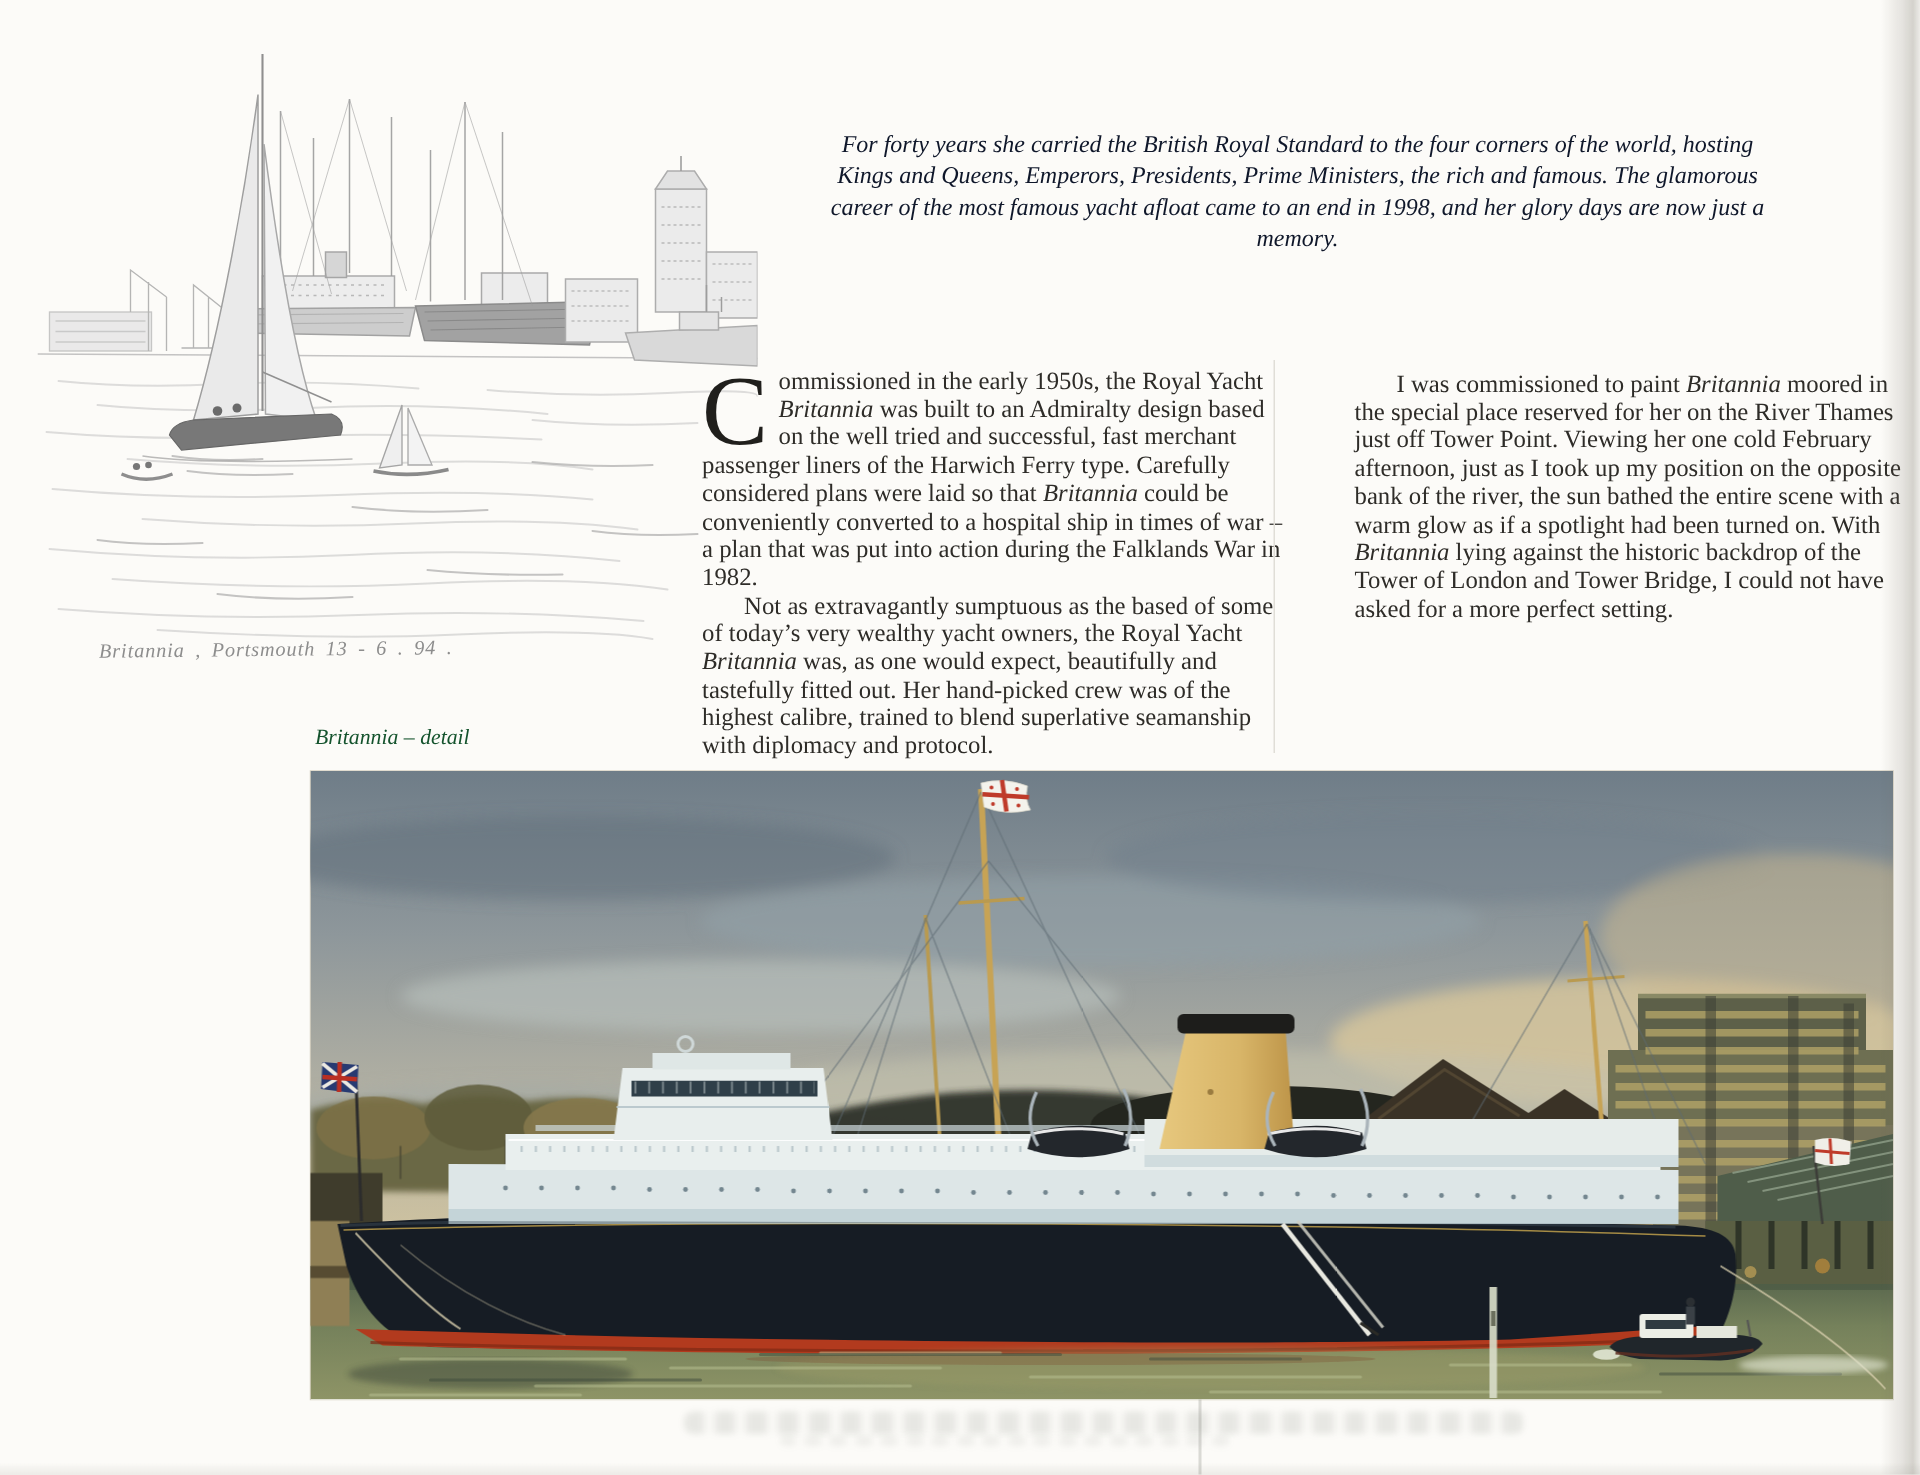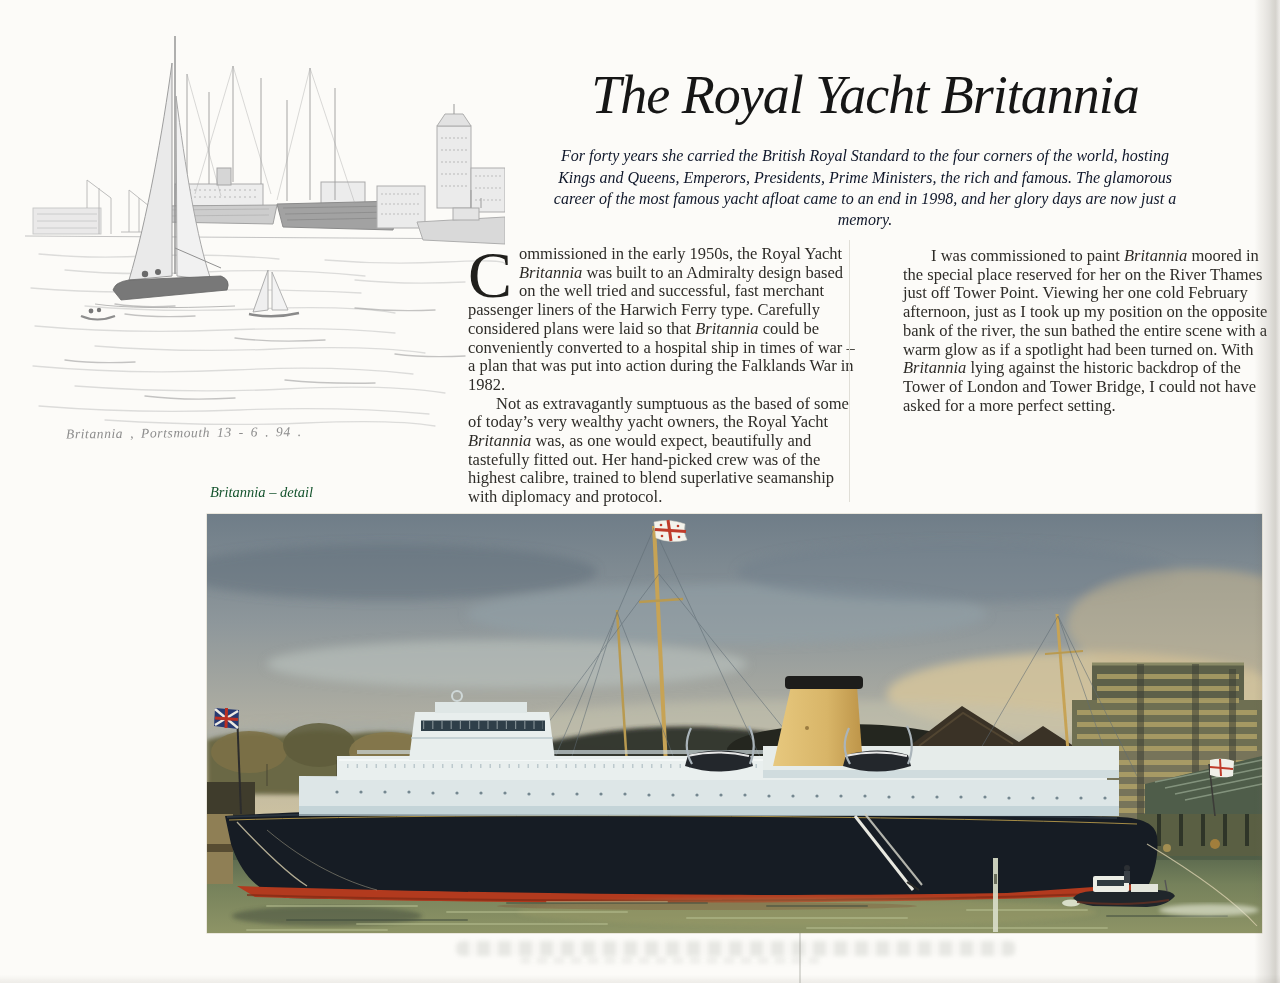--- a/index.html
+++ b/index.html
@@ -162,21 +162,20 @@
     <path d="M56 308 q16 7 34 0" stroke="#8e8e8e" stroke-width="2.2" fill="none"></path>
     <circle cx="66" cy="303" r="2.4" fill="#777"></circle>
     <circle cx="74" cy="302" r="2.2" fill="#777"></circle>
   </g>
 </svg>
 </div>
 
 <div class="abs hand-caption">Britannia , Portsmouth   13 - 6 . 94 .</div>
 
 <div class="abs title-block">
-  <h1 class="page-title">The Royal Yacht Britannia</h1>
   <p class="intro">For forty years she carried the British Royal Standard to the four corners of the world, hosting Kings and Queens, Emperors, Presidents, Prime Ministers, the rich and famous. The glamorous career of the most famous yacht afloat came to an end in 1998, and her glory days are now just a memory.</p>
 </div>
 
 <div class="abs col col-left">
   <p><span class="dropcap">C</span><span><span>ommissioned in the early 1950s, the Royal Yacht </span><span class="it">Britannia</span><span> was built to an Admiralty design based on the well tried and successful, fast merchant passenger liners of the Harwich Ferry type. Carefully considered plans were laid so that </span><span class="it">Britannia</span><span> could be conveniently converted to a hospital ship in times of war – a plan that was put into action during the Falklands War in 1982.</span></span></p>
   <p class="indent"><span>Not as extravagantly sumptuous as the based of some of today’s very wealthy yacht owners, the Royal Yacht </span><span class="it">Britannia</span><span> was, as one would expect, beautifully and tastefully fitted out. Her hand-picked crew was of the highest calibre, trained to blend superlative seamanship with diplomacy and protocol.</span></p>
 </div>
 <div class="abs col-rule"></div>
 <div class="abs col col-right">
   <p class="indent"><span>I was commissioned to paint </span><span class="it">Britannia</span><span> moored in the special place reserved for her on the River Thames just off Tower Point. Viewing her one cold February afternoon, just as I took up my position on the opposite bank of the river, the sun bathed the entire scene with a warm glow as if a spotlight had been turned on. With </span><span class="it">Britannia</span><span> lying against the historic backdrop of the Tower of London and Tower Bridge, I could not have asked for a more perfect setting.</span></p>

